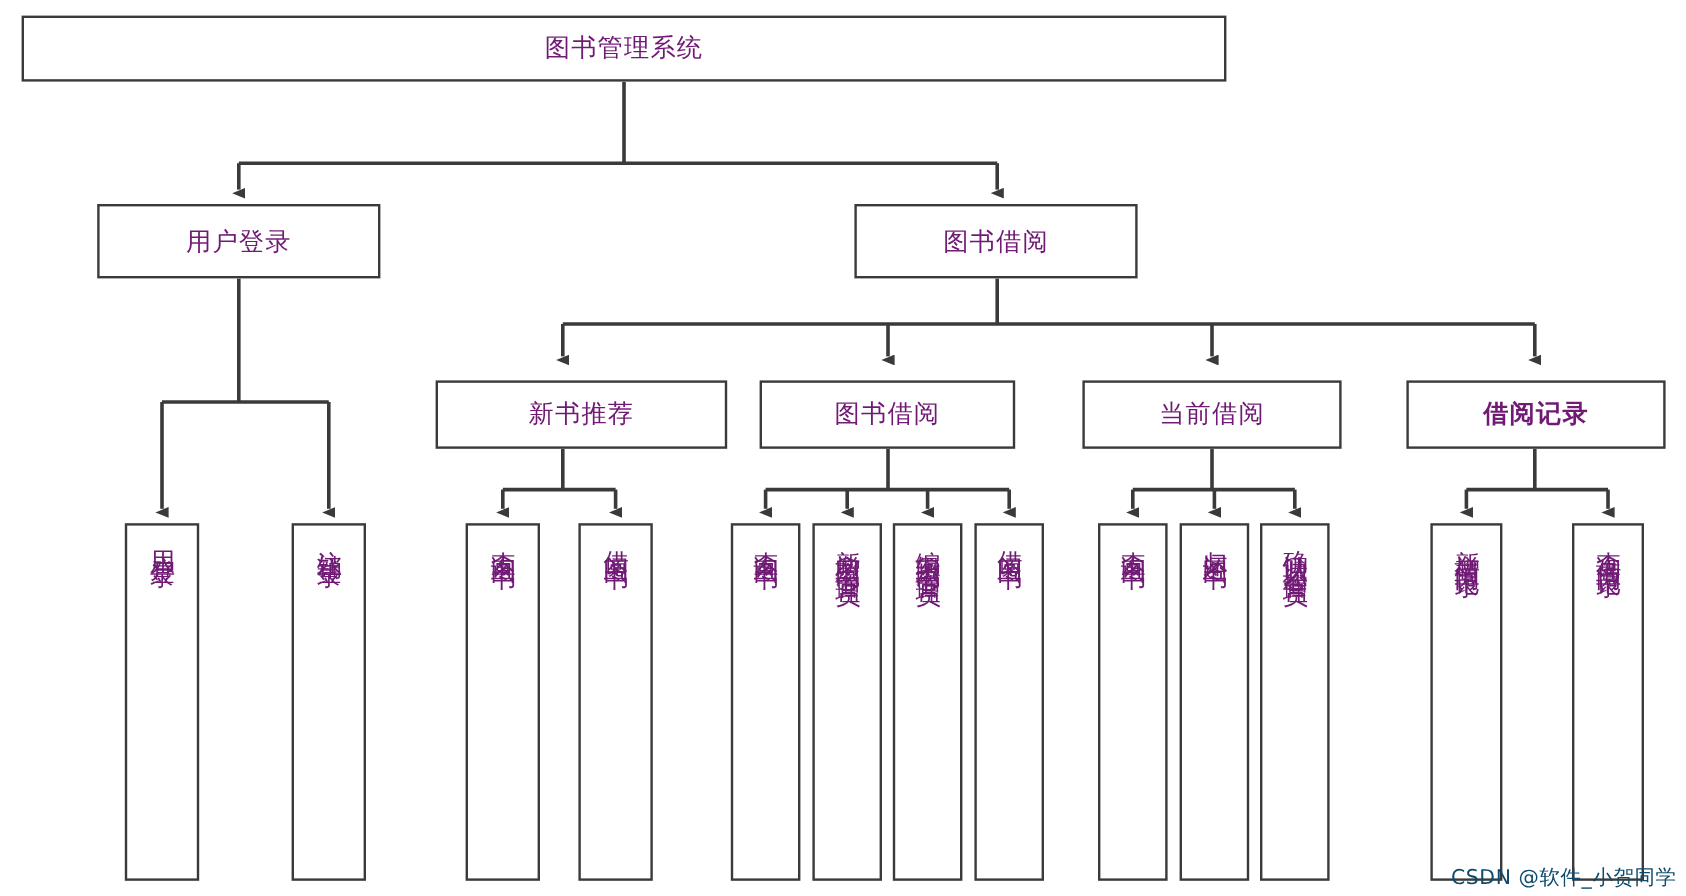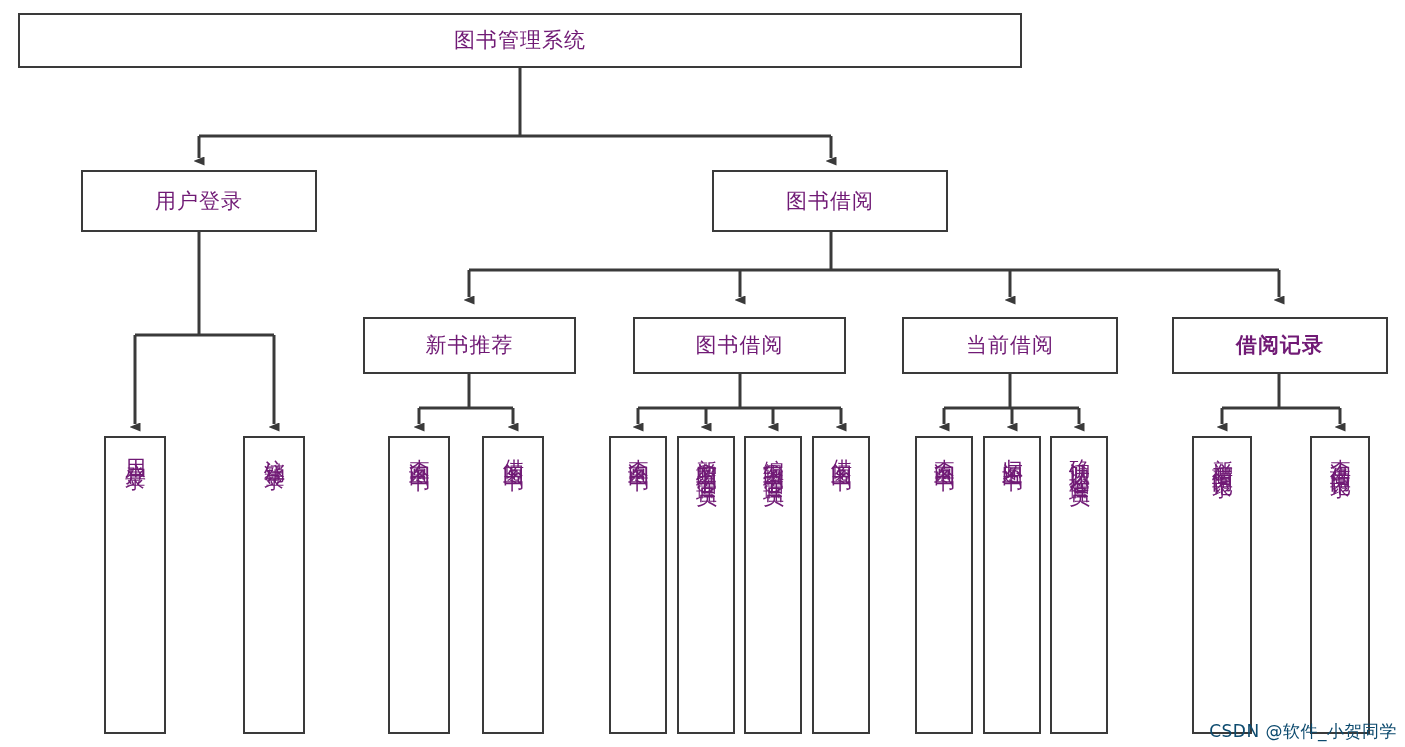--- a/index.html
+++ b/index.html
@@ -136,21 +136,21 @@
     <span class="label">图书管理系统</span>
   </div>
 
   <div class="node h" style="left:81px; top:170px; width:236px; height:62px;">
     <span class="label">用户登录</span>
   </div>
   <div class="node h" style="left:712px; top:170px; width:236px; height:62px;">
     <span class="label">图书借阅</span>
   </div>
 
-  <div class="node h" style="left:363px; top:317px; width:213px; height:57px;">
+  <div class="node h" style="left:363px; top:317px; width:243px; height:57px;">
     <span class="label">新书推荐</span>
   </div>
   <div class="node h" style="left:633px; top:317px; width:213px; height:57px;">
     <span class="label">图书借阅</span>
   </div>
   <div class="node h" style="left:902px; top:317px; width:216px; height:57px;">
     <span class="label">当前借阅</span>
   </div>
   <div class="node h" style="left:1172px; top:317px; width:216px; height:57px;font-weight:bold;">
     <span class="label">借阅记录</span>

